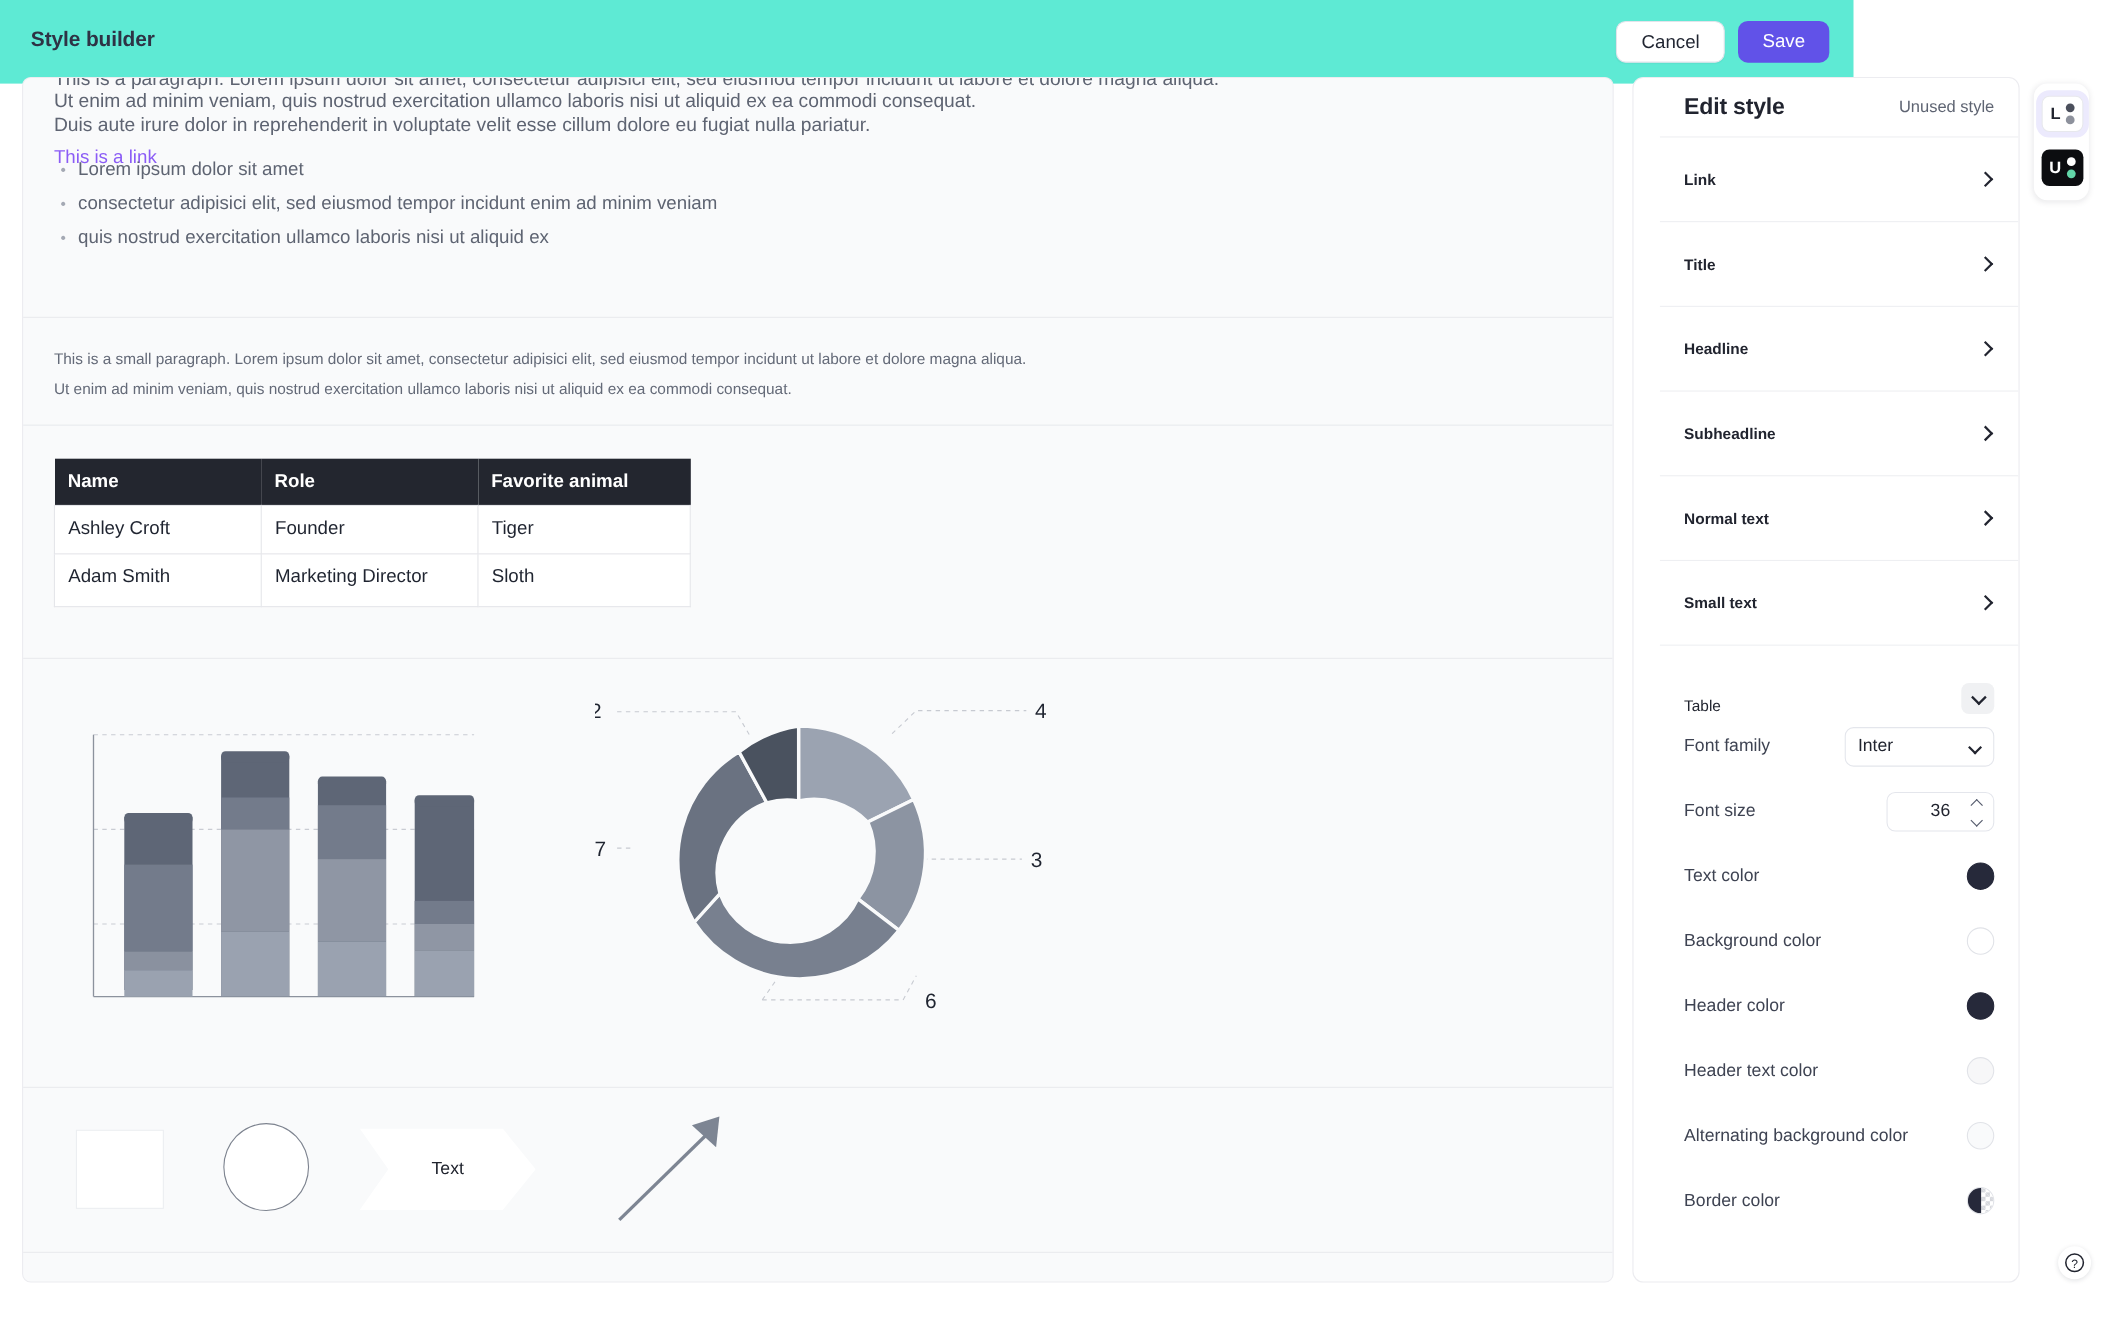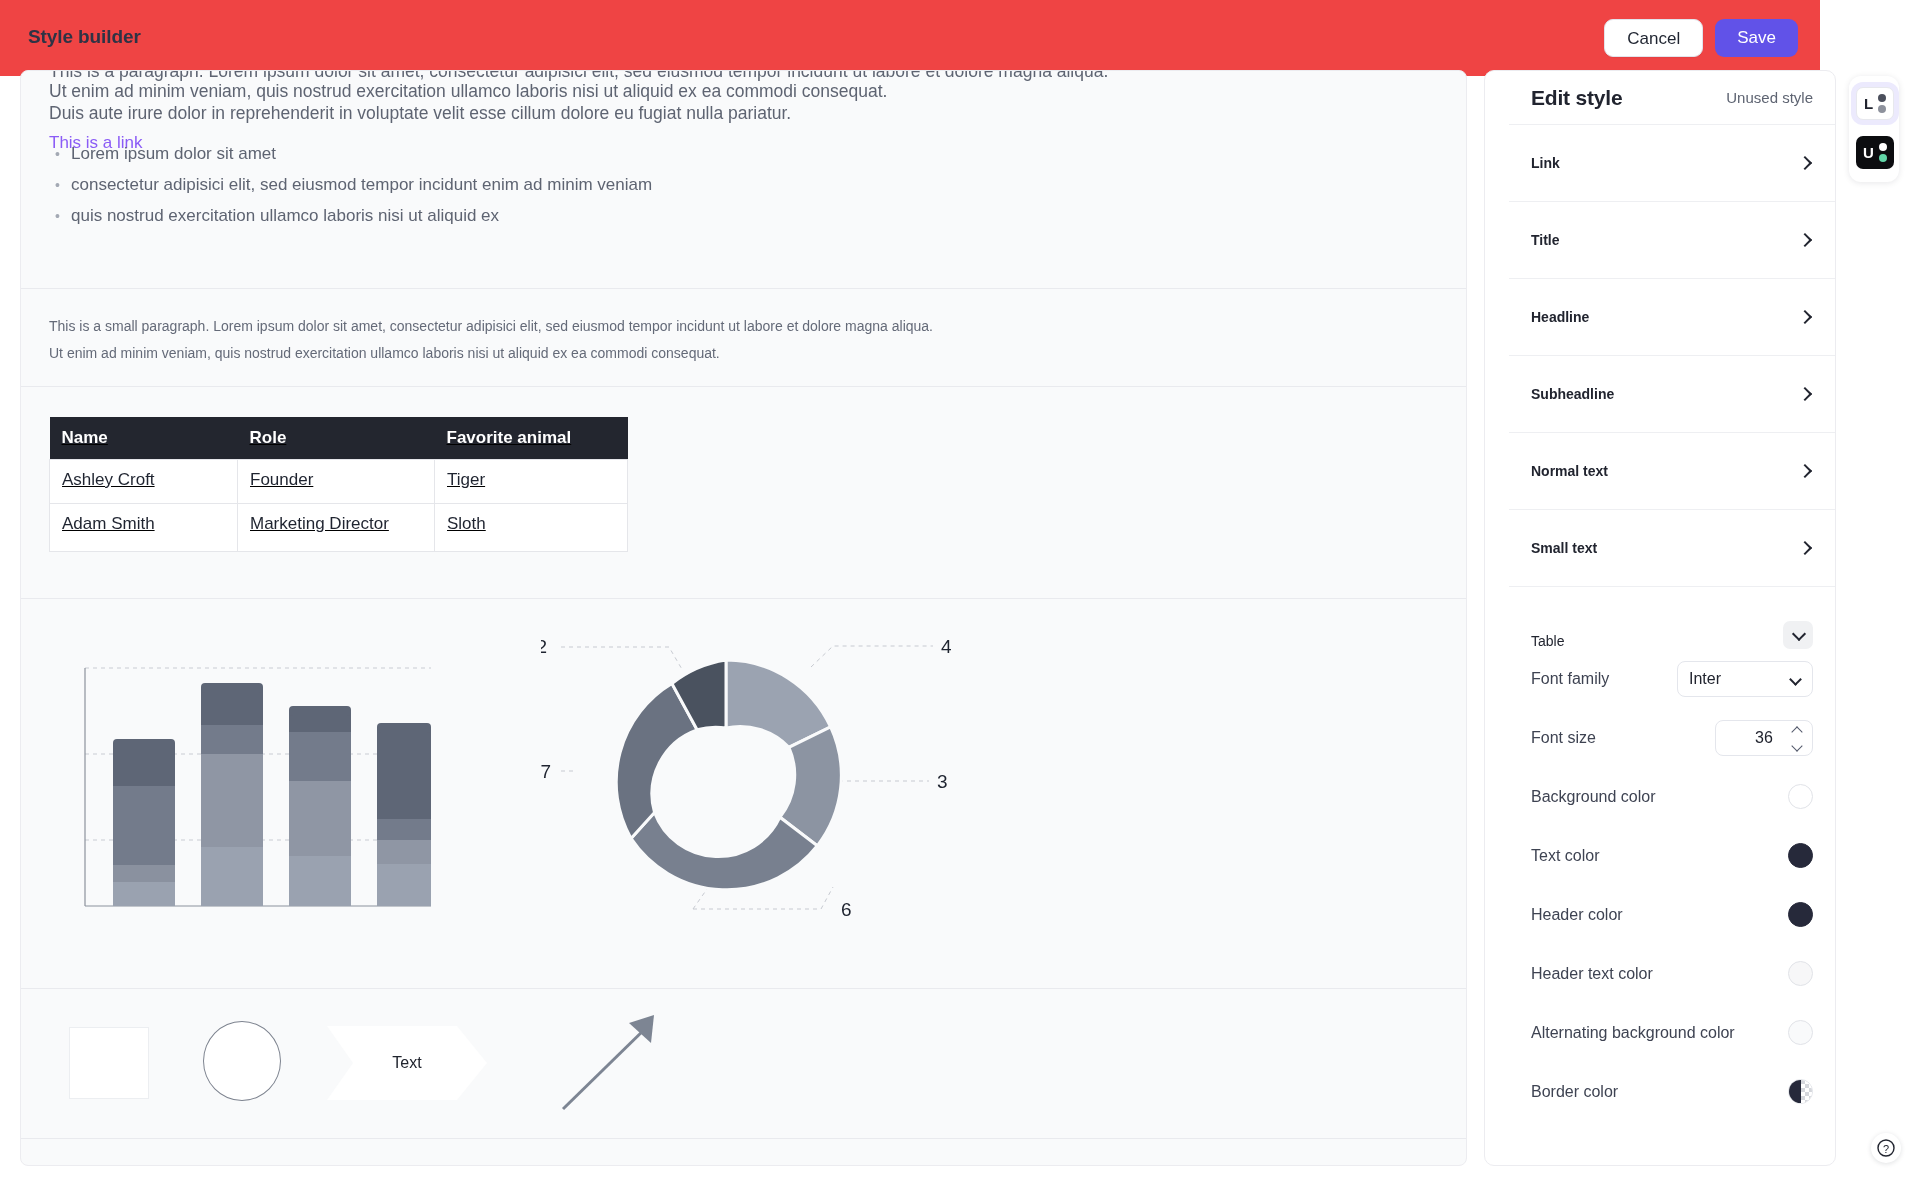--- a/index.html
+++ b/index.html
@@ -8,22 +8,22 @@
     margin: 0; padding: 0;
     width: 1920px; height: 1200px;
     overflow: hidden;
     background: #ffffff;
     font-family: "Liberation Sans", sans-serif;
     -webkit-font-smoothing: antialiased;
   }
 
   
   #topbar {
-    position: absolute; left: 0; top: 0; width: 1820px; height: 76px;
-    background: #ef4444;
+    position: absolute; left: 0; top: 0; width: 1685px; height: 76px;
+    background: #5eead4;
     display: flex; align-items: center; padding-left: 48px;
   }
   #topbar-title {
     position: absolute; left: 28px; top: 26px;
     font-size: 19px; font-weight: 600; color: #2e3345;
     letter-spacing: -0.1px;
   }
   #topbar-actions {
     position: absolute; right: 22px; top: 19px;
     display: flex; align-items: center; gap: 12px;
@@ -89,21 +89,21 @@
   
   #small-block {
     padding: 26px 28px 28px 28px; height: 98px;
   }
   #small-block p {
     margin: 0 0 5px 0;
     font-size: 14px; color: #646a78; line-height: 22px;
   }
 
   
-  #table-block { padding: 30px 28px 46px 28px; text-decoration: underline; }
+  #table-block { padding: 30px 28px 46px 28px; }
   #preview-table {
     border-collapse: collapse;
     table-layout: fixed;
     width: 578px;
     font-family: "Liberation Sans", sans-serif;
   }
   #preview-table th {
     background: #23262f; color: #ffffff;
     font-size: 17px; font-weight: 700;
     text-align: left; padding: 11px 12px;
@@ -518,26 +518,26 @@
     <span class="num-box">
       <span class="nval">36</span>
       <span class="stepper">
         <i class="up"></i>
         <i class="dn"></i>
       </span>
     </span>
   </div>
 
   <div class="prop-row">
+    <span class="plabel">Text color</span>
+    <span class="swatch" style="background:#26293a;border-color:#26293a"></span>
+  </div>
+  <div class="prop-row">
     <span class="plabel">Background color</span>
     <span class="swatch" style="background:#ffffff"></span>
-  </div>
-  <div class="prop-row">
-    <span class="plabel">Text color</span>
-    <span class="swatch" style="background:#26293a;border-color:#26293a"></span>
   </div>
   <div class="prop-row">
     <span class="plabel">Header color</span>
     <span class="swatch" style="background:#26293a;border-color:#26293a"></span>
   </div>
   <div class="prop-row">
     <span class="plabel">Header text color</span>
     <span class="swatch" style="background:#f7f7f8"></span>
   </div>
   <div class="prop-row">

